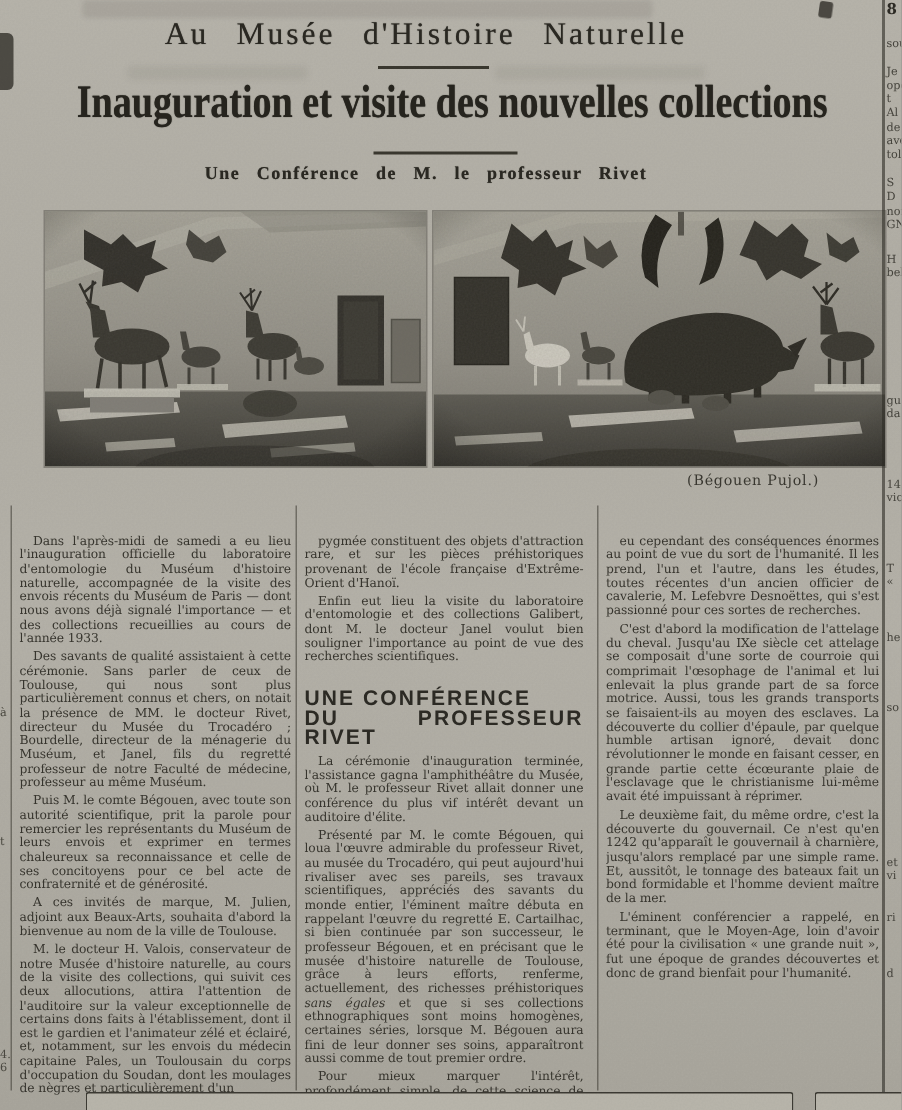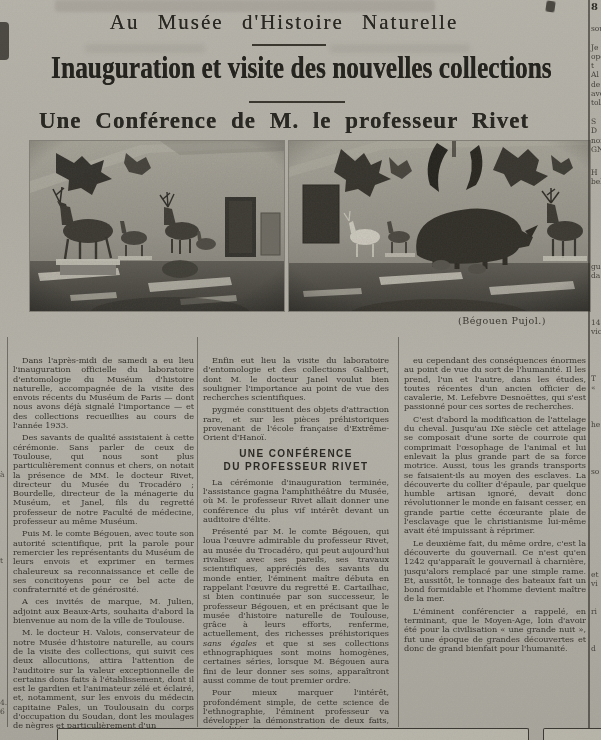--- a/index.html
+++ b/index.html
@@ -19,21 +19,21 @@
   .rule-kicker{top:44px;left:252px;width:74px;}
   .rule-head{top:101px;left:249px;width:96px;}
   .headline{
     position:absolute;top:50px;left:0;width:568px;margin:0;text-align:center;
     font-family:"Liberation Serif",serif;font-weight:bold;font-size:31px;
     color:#26241e;white-space:nowrap;transform:scaleX(.82);transform-origin:50% 50%;
     text-shadow:0 0 .7px rgba(38,36,30,.85);
   }
   .subhead{
     position:absolute;top:108px;left:0;width:568px;margin:0;text-align:center;
-    font-family:"Liberation Serif",serif;font-weight:bold;font-size:23px;
+    font-family:"Liberation Serif",serif;font-weight:bold;font-size:12px;
     letter-spacing:1px;word-spacing:7px;color:#2a2822;
     text-shadow:0 0 .5px rgba(42,40,34,.8);
   }
   
   .photo{position:absolute;top:141px;left:30px;width:560px;height:170px;display:flex;gap:5px;margin:0;}
   .panel{position:relative;flex:none;height:170px;background:#96938a;outline:1px solid rgba(46,44,38,.35);overflow:hidden;}
   .panel-left{width:254px;}
   .panel-right{width:301px;}
   .panel svg{position:absolute;inset:0;width:100%;height:100%;}
   .caption{
@@ -41,22 +41,22 @@
     font-size:9.5px;letter-spacing:.5px;color:#3a3831;
   }
   
   .col{position:absolute;top:356px;height:390px;overflow:hidden;text-align:justify;
        font-size:8.2px;line-height:9.3px;letter-spacing:-.05px;color:#37352e;}
   .col p{margin:0 0 3px 0;text-indent:9px;}
   .col-1{left:13px;width:181px;}
   .col-2{left:203px;width:186px;}
   .col-3{left:404px;width:182px;}
   .sechead{
-    margin:4px 0 5px 0;text-align:center;text-indent:0;
-    font-family:"Liberation Sans",sans-serif;font-weight:bold;font-size:10px;
+    margin:16px 0 5px 0;text-indent:0;
+    font-family:"Liberation Sans",sans-serif;font-weight:bold;font-size:14px;
     letter-spacing:1.4px;line-height:13px;color:#2c2a24;
   }
   .vr{position:absolute;width:1px;background:rgba(58,56,48,.55);}
   .vr-left{left:7px;top:337px;height:390px;}
   .vr-c1{left:197px;top:337px;height:390px;}
   .vr-c2{left:398px;top:337px;height:390px;}
   .vr-right{left:588px;top:0;height:740px;width:2px;background:rgba(45,43,37,.6);}
   
   .right-strip{position:absolute;left:591px;top:0;width:10px;height:740px;}
   .frag{position:absolute;left:0;width:10px;font-size:7.5px;line-height:9.3px;
@@ -212,22 +212,22 @@
 
   <section>
     <div class="col col-1">
       <p>Dans l'après-midi de samedi a eu lieu l'inauguration officielle du laboratoire d'entomologie du Muséum d'histoire naturelle, accompagnée de la visite des envois récents du Muséum de Paris — dont nous avons déjà signalé l'importance — et des collections recueillies au cours de l'année 1933.</p>
       <p>Des savants de qualité assistaient à cette cérémonie. Sans parler de ceux de Toulouse, qui nous sont plus particulièrement connus et chers, on notait la présence de MM. le docteur Rivet, directeur du Musée du Trocadéro ; Bourdelle, directeur de la ménagerie du Muséum, et Janel, fils du regretté professeur de notre Faculté de médecine, professeur au même Muséum.</p>
       <p>Puis M. le comte Bégouen, avec toute son autorité scientifique, prit la parole pour remercier les représentants du Muséum de leurs envois et exprimer en termes chaleureux sa reconnaissance et celle de ses concitoyens pour ce bel acte de confraternité et de générosité.</p>
       <p>A ces invités de marque, M. Julien, adjoint aux Beaux-Arts, souhaita d'abord la bienvenue au nom de la ville de Toulouse.</p>
       <p>M. le docteur H. Valois, conservateur de notre Musée d'histoire naturelle, au cours de la visite des collections, qui suivit ces deux allocutions, attira l'attention de l'auditoire sur la valeur exceptionnelle de certains dons faits à l'établissement, dont il est le gardien et l'animateur zélé et éclairé, et, notamment, sur les envois du médecin capitaine Pales, un Toulousain du corps d'occupation du Soudan, dont les moulages de nègres et particulièrement d'un</p>
     </div>
     <div class="col col-2">
+      <p>pygmée constituent des objets d'attraction rare, et sur les pièces préhistoriques provenant de l'école française d'Extrême-Orient d'Hanoï.</p>
       <p>Enfin eut lieu la visite du laboratoire d'entomologie et des collections Galibert, dont M. le docteur Janel voulut bien souligner l'importance au point de vue des recherches scientifiques.</p>
-      <p>pygmée constituent des objets d'attraction rare, et sur les pièces préhistoriques provenant de l'école française d'Extrême-Orient d'Hanoï.</p>
       <h3 class="sechead">
         <span>UNE CONFÉRENCE</span><br>
         <span>DU PROFESSEUR RIVET</span>
       </h3>
       <p>La cérémonie d'inauguration terminée, l'assistance gagna l'amphithéâtre du Musée, où M. le professeur Rivet allait donner une conférence du plus vif intérêt devant un auditoire d'élite.</p>
       <p><span>Présenté par M. le comte Bégouen, qui loua l'œuvre admirable du professeur Rivet, au musée du Trocadéro, qui peut aujourd'hui rivaliser avec ses pareils, ses travaux scientifiques, appréciés des savants du monde entier, l'éminent maître débuta en rappelant l'œuvre du regretté E. Cartailhac, si bien continuée par son successeur, le professeur Bégouen, et en précisant que le musée d'histoire naturelle de Toulouse, grâce à leurs efforts, renferme, actuellement, des richesses préhistoriques</span> <i>sans égales</i> <span>et que si ses collections ethnographiques sont moins homogènes, certaines séries, lorsque M. Bégouen aura fini de leur donner ses soins, apparaîtront aussi comme de tout premier ordre.</span></p>
       <p>Pour mieux marquer l'intérêt, profondément simple, de cette science de l'ethnographie, l'éminent professeur va développer la démonstration de deux faits, en réalité minuscules, et qui ont</p>
     </div>
     <div class="col col-3">
       <p>eu cependant des conséquences énormes au point de vue du sort de l'humanité. Il les prend, l'un et l'autre, dans les études, toutes récentes d'un ancien officier de cavalerie, M. Lefebvre Desnoëttes, qui s'est passionné pour ces sortes de recherches.</p>

